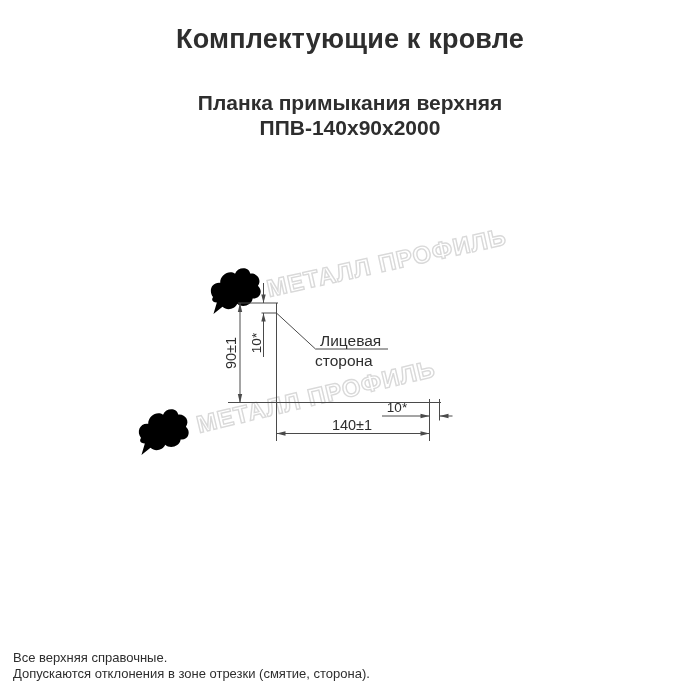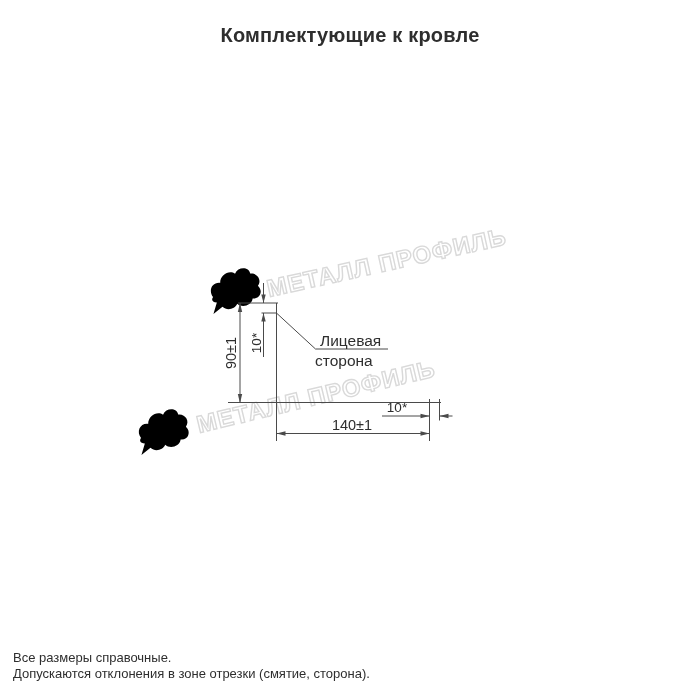--- a/index.html
+++ b/index.html
@@ -12,21 +12,21 @@
     position:relative;
     width:700px;height:700px;
     background:#ffffff;
     overflow:hidden;
     font-family:"Liberation Sans","DejaVu Sans",sans-serif;
     color:var(--text);
   }
   .page-title{
     position:absolute;top:24px;left:0;width:700px;
     text-align:center;
-    font-size:20px;font-weight:bold;color:var(--text);
+    font-size:27px;font-weight:bold;color:var(--text);
     letter-spacing:0.2px;
   }
   .product-line{
     position:absolute;left:0;width:700px;
     text-align:center;
     font-size:21px;font-weight:bold;color:var(--text);
   }
   .product-line.l1{top:91px;}
   .product-line.l2{top:116px;}
   .drawing-svg{position:absolute;top:0;left:0;}
@@ -55,20 +55,22 @@
   }
   .footer-note.n1{top:650px;}
   .footer-note.n2{top:666px;}
 </style>
 </head>
 <body>
 
 <div class="page">
 
   <div class="page-title">Комплектующие к кровле</div>
+  <div class="product-line l1">Планка примыкания верхняя</div>
+  <div class="product-line l2">ППВ-140х90х2000</div>
 
   <svg class="drawing-svg" width="700" height="700" viewBox="0 0 700 700">
 
     <defs>
       <path id="mp-logo" d="M7,31 C3,24 8,16 16,18 C17,10 27,6 32,11 C36,4 47,6 47,13 C54,13 58,21 53,26 C58,32 53,40 46,38 C44,45 34,46 30,41 C27,46 19,47 15,42 L5,48 L10,37 C5,36 5,33 7,31 Z"></path>
     </defs>
 
     <g class="wm">
       <use href="#mp-logo" transform="translate(205,263) rotate(-8 29 25)"></use>
       <text transform="translate(269,297) rotate(-12.5)">МЕТАЛЛ ПРОФИЛЬ</text>
@@ -118,16 +120,16 @@
     </g>
 
     <g class="ink">
       <line x1="276.5" y1="433.5" x2="429.5" y2="433.5"></line>
       <polygon points="276.5,433.5 285.5,431.3 285.5,435.7"></polygon>
       <polygon points="429.5,433.5 420.5,431.3 420.5,435.7"></polygon>
       <text class="dim-text" x="352" y="430" text-anchor="middle" font-size="14.5">140±1</text>
     </g>
   </svg>
 
-  <div class="footer-note n1">Все размеры справочные.</div>
+  <div class="footer-note n1">Все верхняя справочные.</div>
   <div class="footer-note n2">Допускаются отклонения в зоне отрезки (смятие, сторона).</div>
 
 </div>
 
 </body></html>

